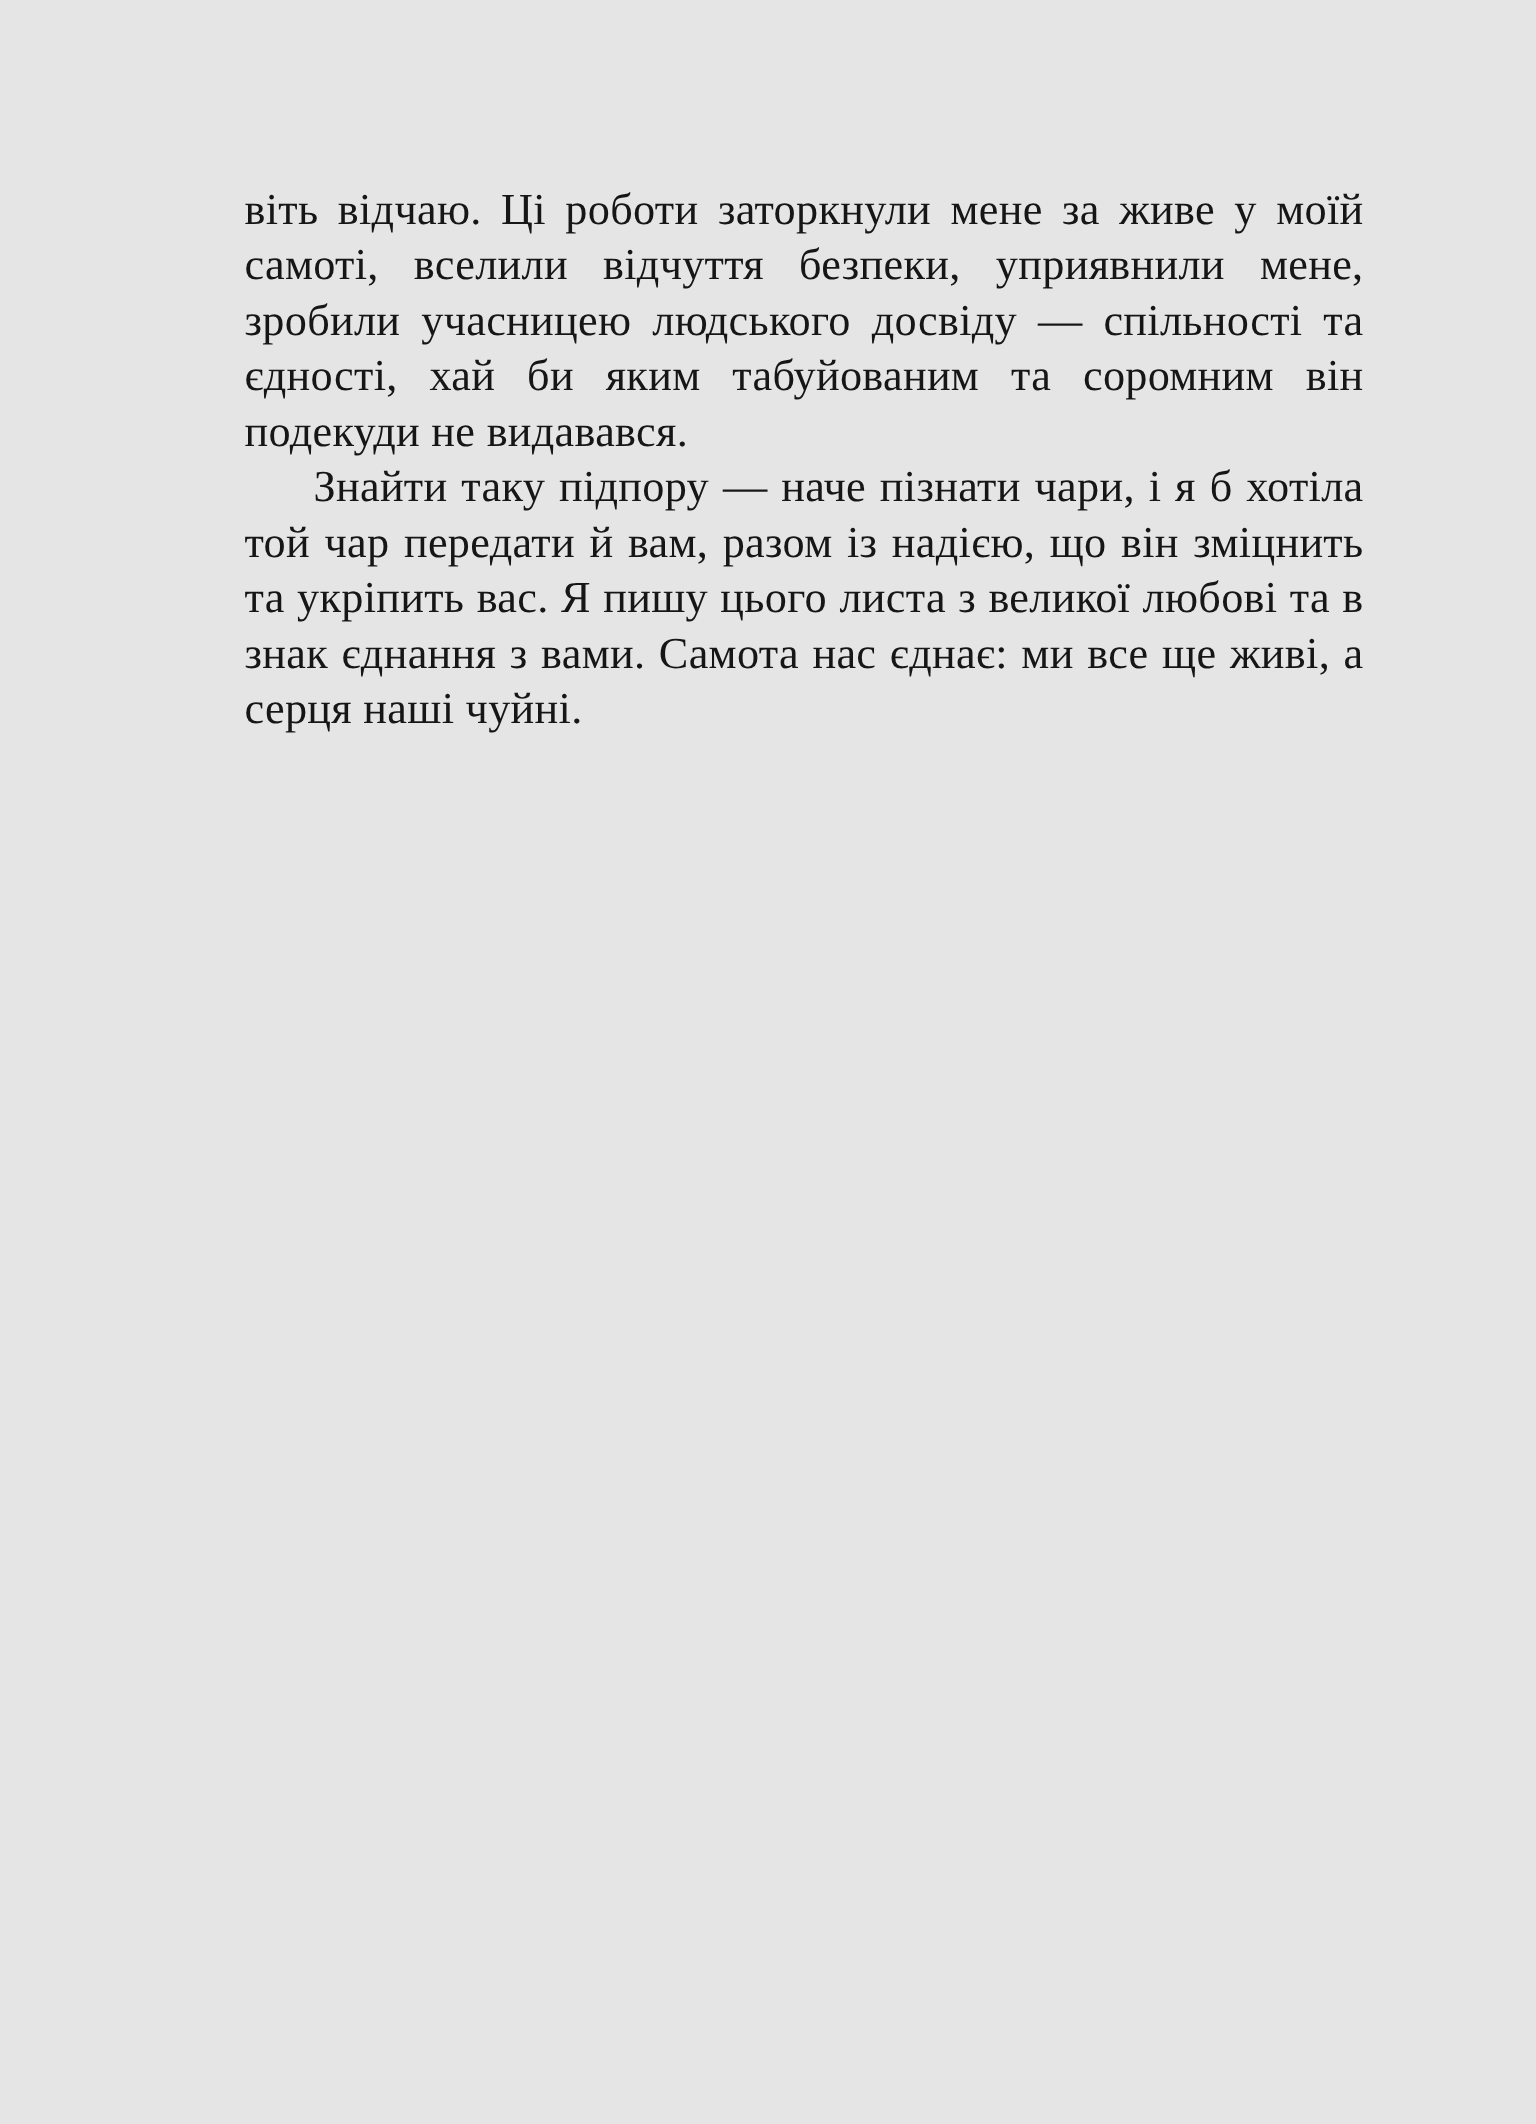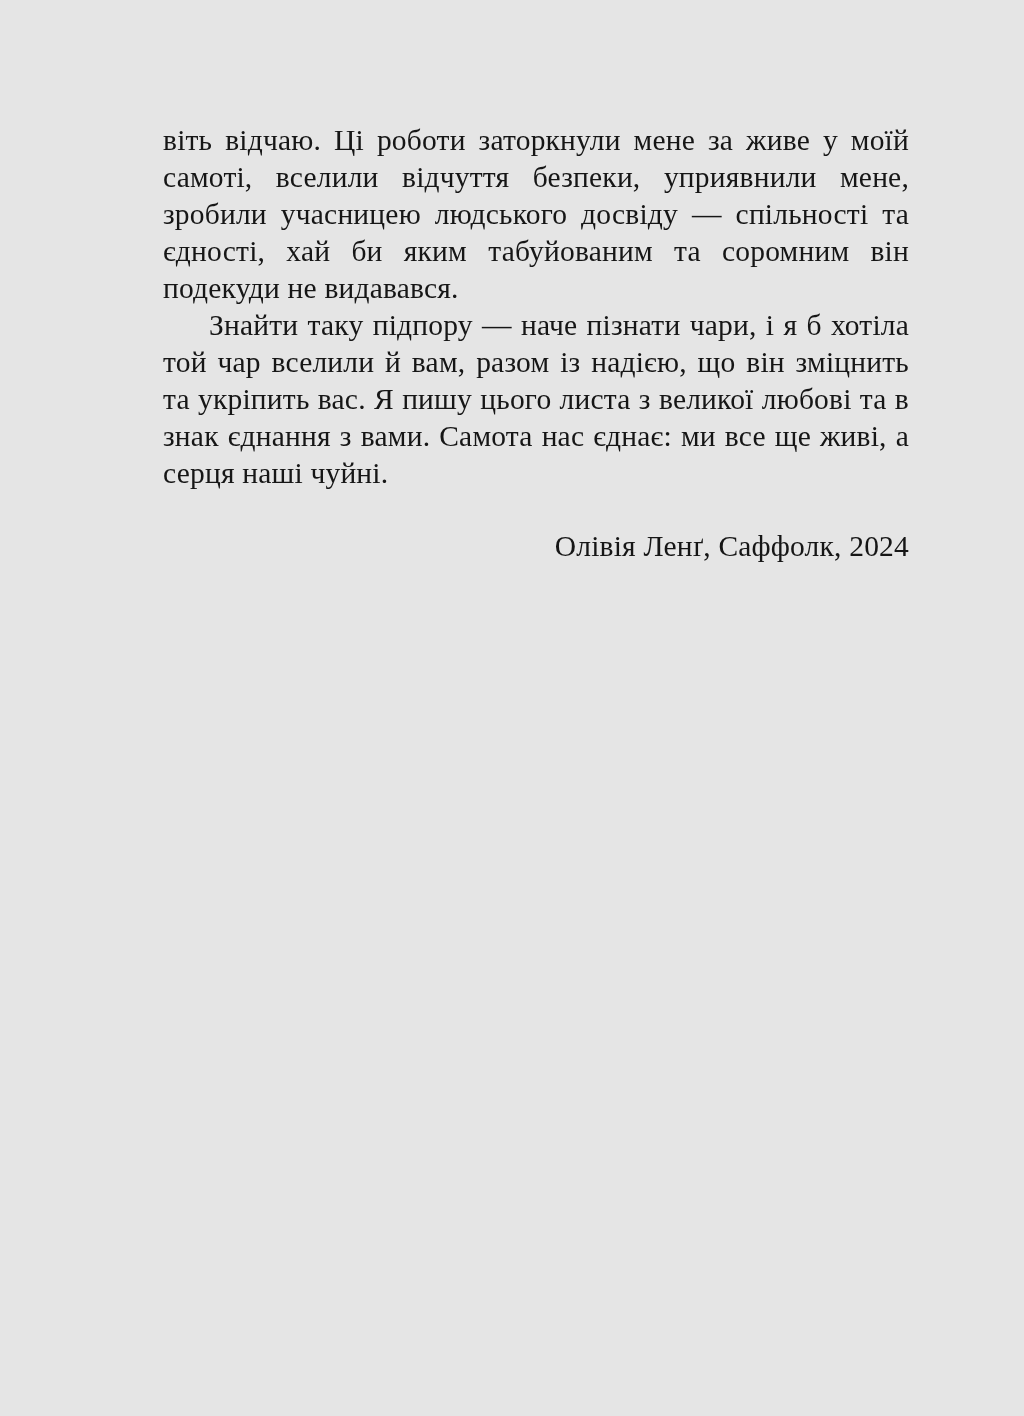--- a/index.html
+++ b/index.html
@@ -40,16 +40,15 @@
     text-align: right;
     letter-spacing: 0.2px;
   }
 </style>
 </head>
 <body>
 
 <div class="page">
   <div class="text-block">
     <p class="para">віть відчаю. Ці роботи заторкнули мене за живе у моїй самоті, вселили відчуття безпеки, уприявнили мене, зробили учасницею людського досвіду — спільності та єдності, хай би яким табуйованим та соромним він подекуди не видавався.</p>
-    <p class="para indented">Знайти таку підпору — наче пізнати чари, і я б хотіла той чар вселили й вам, разом із надією, що він зміцнить та укріпить вас. Я пишу цього листа з великої любові та в знак єднання з вами. Самота нас єднає: ми все ще живі, а серця наші чуйні.</p>
-    <p class="signature">Олівія Ленґ, Саффолк, 2024</p>
+    <p class="para indented">Знайти таку підпору — наче пізнати чари, і я б хотіла той чар передати й вам, разом із надією, що він зміцнить та укріпить вас. Я пишу цього листа з великої любові та в знак єднання з вами. Самота нас єднає: ми все ще живі, а серця наші чуйні.</p>
   </div>
 </div>
 
 </body></html>

